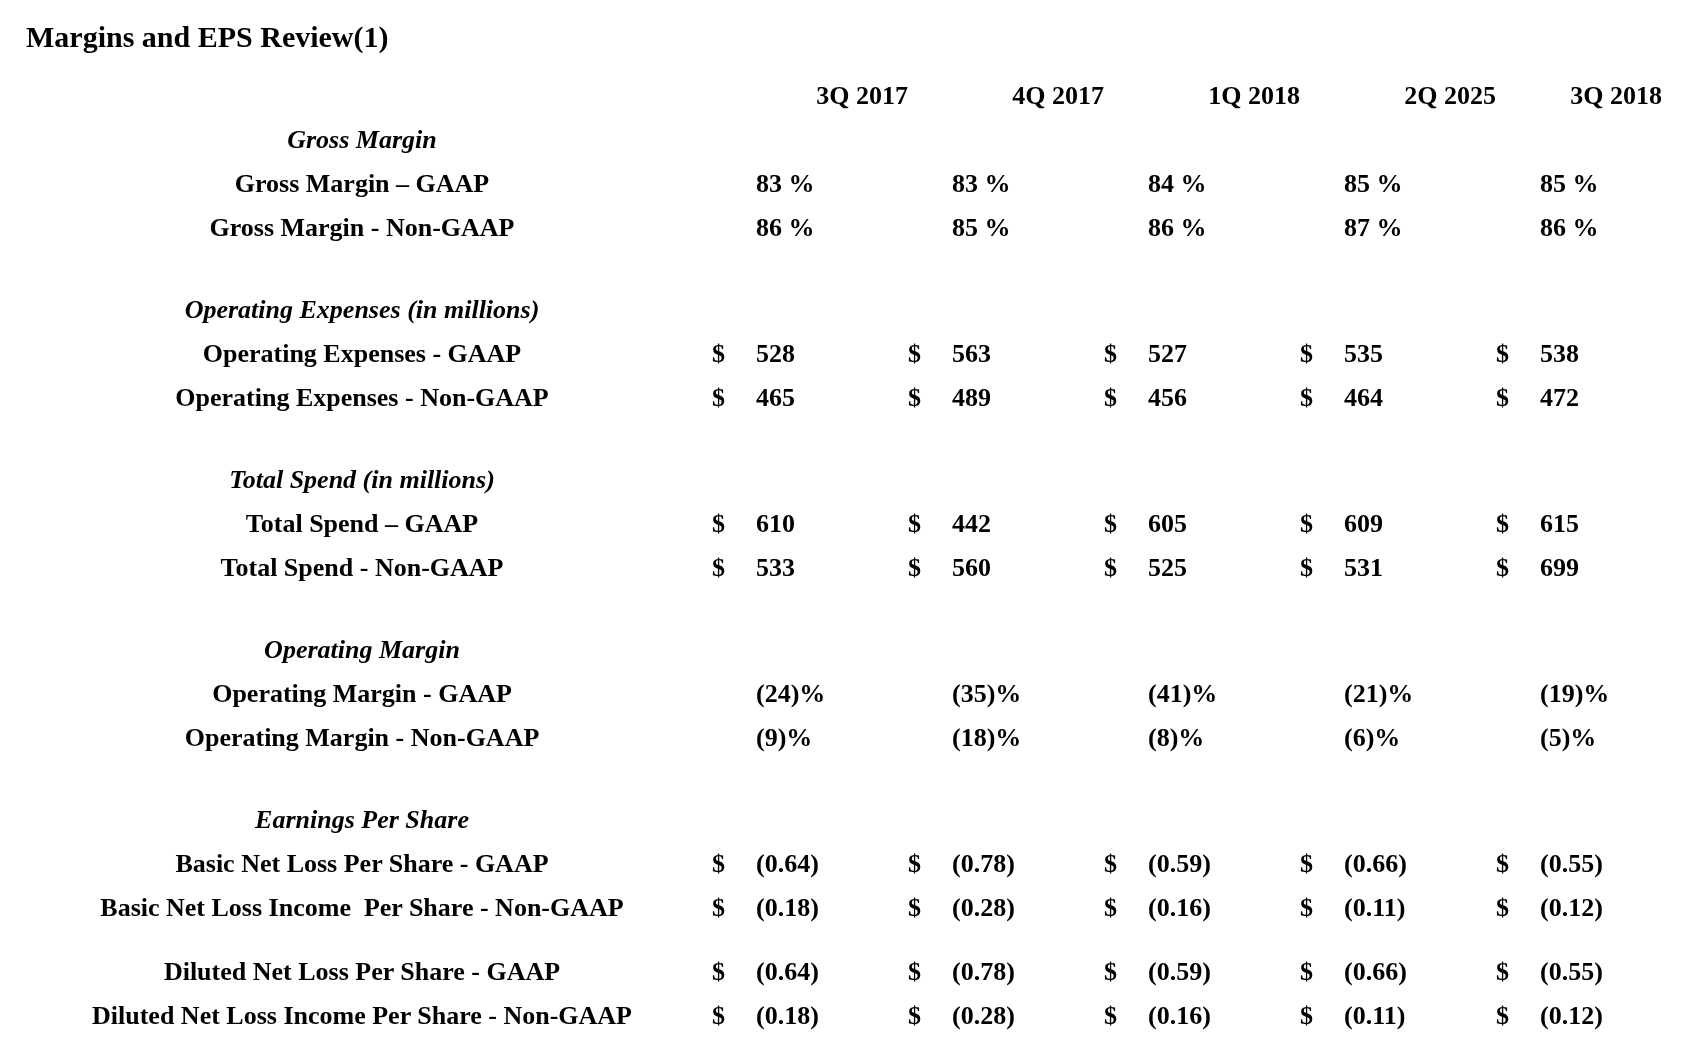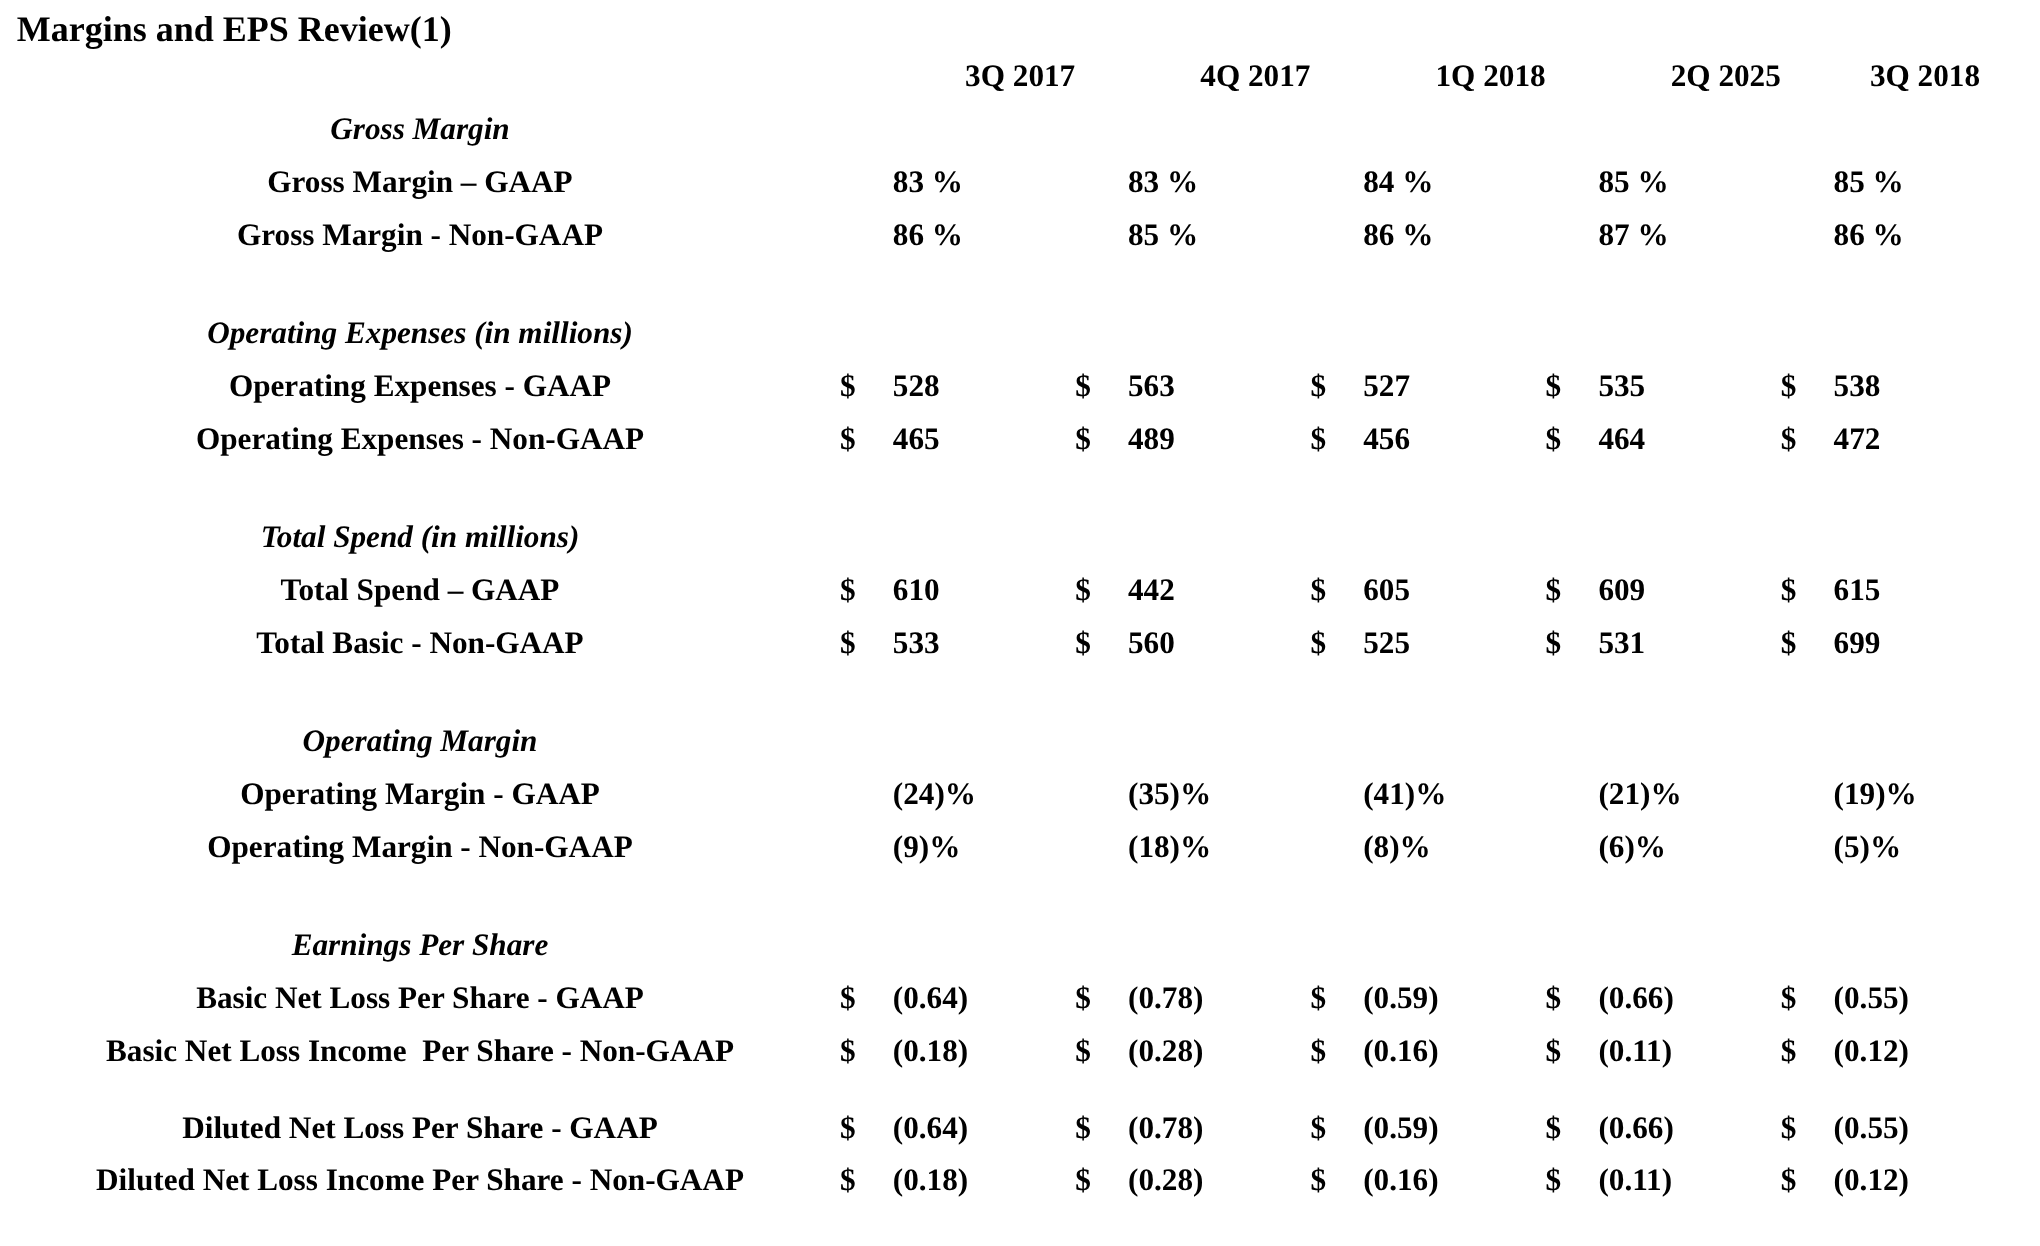--- a/index.html
+++ b/index.html
@@ -11,35 +11,35 @@
     width: 1700px;
     height: 1038px;
     font-family: "Liberation Serif", "DejaVu Serif", serif;
     color: #000000;
     overflow: hidden;
   }
   .page {
     position: relative;
     width: 1700px;
     height: 1038px;
-    padding: 0;
+    padding: 12px;
     box-sizing: border-box;
   }
   .title {
     font-size: 30px;
     font-weight: bold;
     padding: 8px 0 0 14px;
     letter-spacing: 0px;
     white-space: pre;
   }
   table.fin {
     border-collapse: collapse;
     width: 1412px;
     table-layout: fixed;
-    margin-top: 0;
+    margin-top: 20px;
   }
   table.fin td, table.fin th {
     padding: 0;
     vertical-align: bottom;
     font-size: 26px;
     line-height: 44px;
     height: 44px;
     white-space: pre;
   }
   
@@ -224,21 +224,21 @@
           <td class="cur">$</td>
           <td class="val">605</td>
           <td></td>
           <td class="cur">$</td>
           <td class="val">609</td>
           <td></td>
           <td class="cur">$</td>
           <td class="val">615</td>
         </tr>
         <tr>
-          <td class="label">Total Basic - Non-GAAP</td>
+          <td class="label">Total Spend - Non-GAAP</td>
           <td class="cur">$</td>
           <td class="val">533</td>
           <td></td>
           <td class="cur">$</td>
           <td class="val">560</td>
           <td></td>
           <td class="cur">$</td>
           <td class="val">525</td>
           <td></td>
           <td class="cur">$</td>

